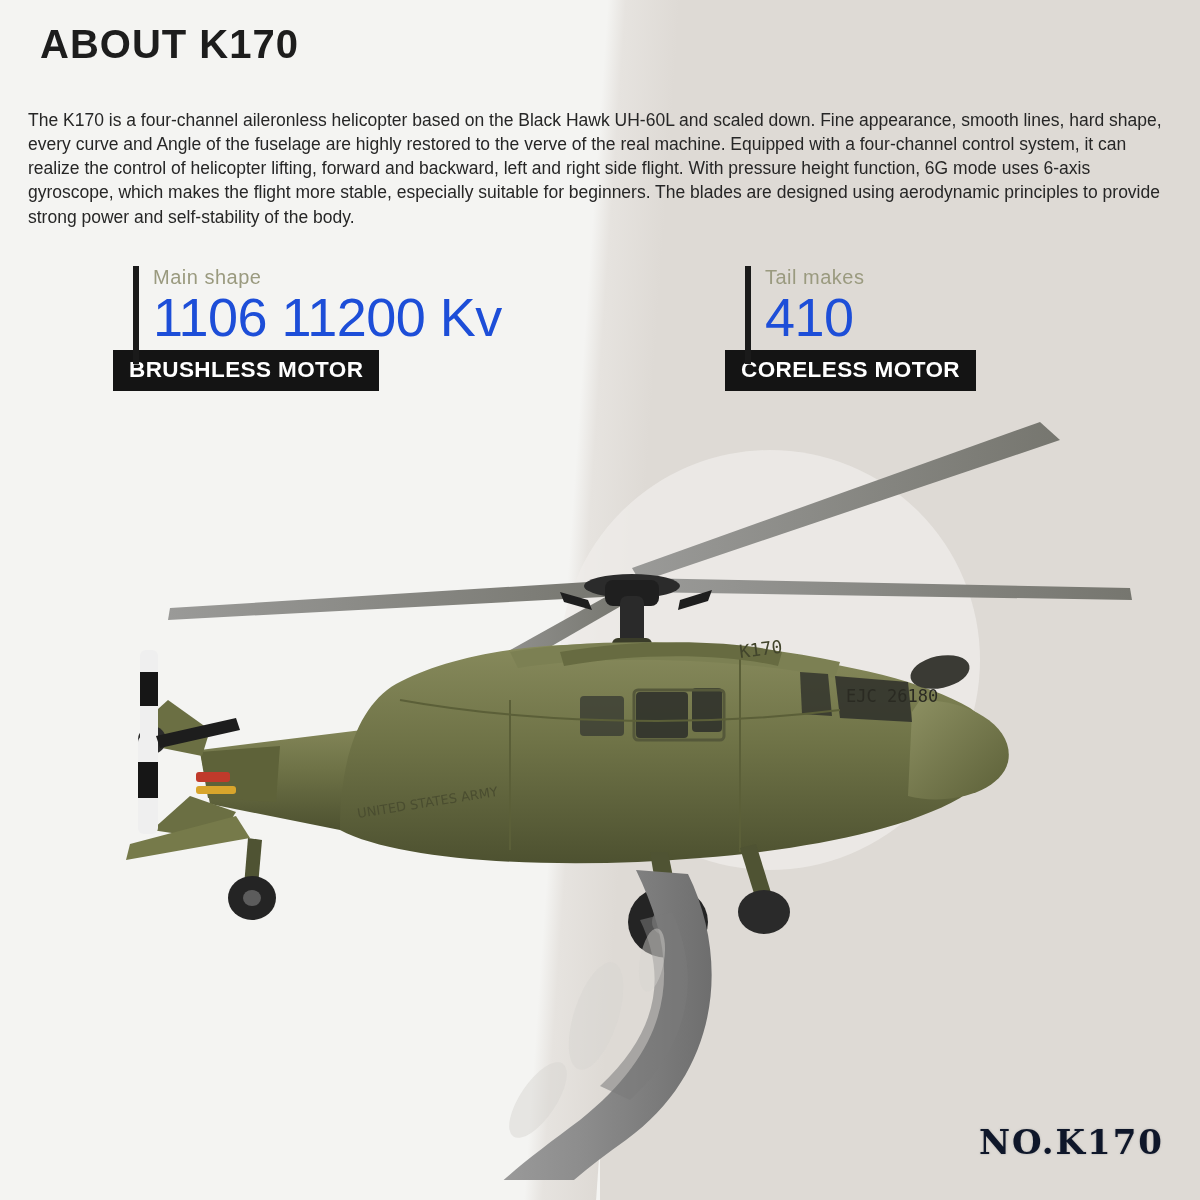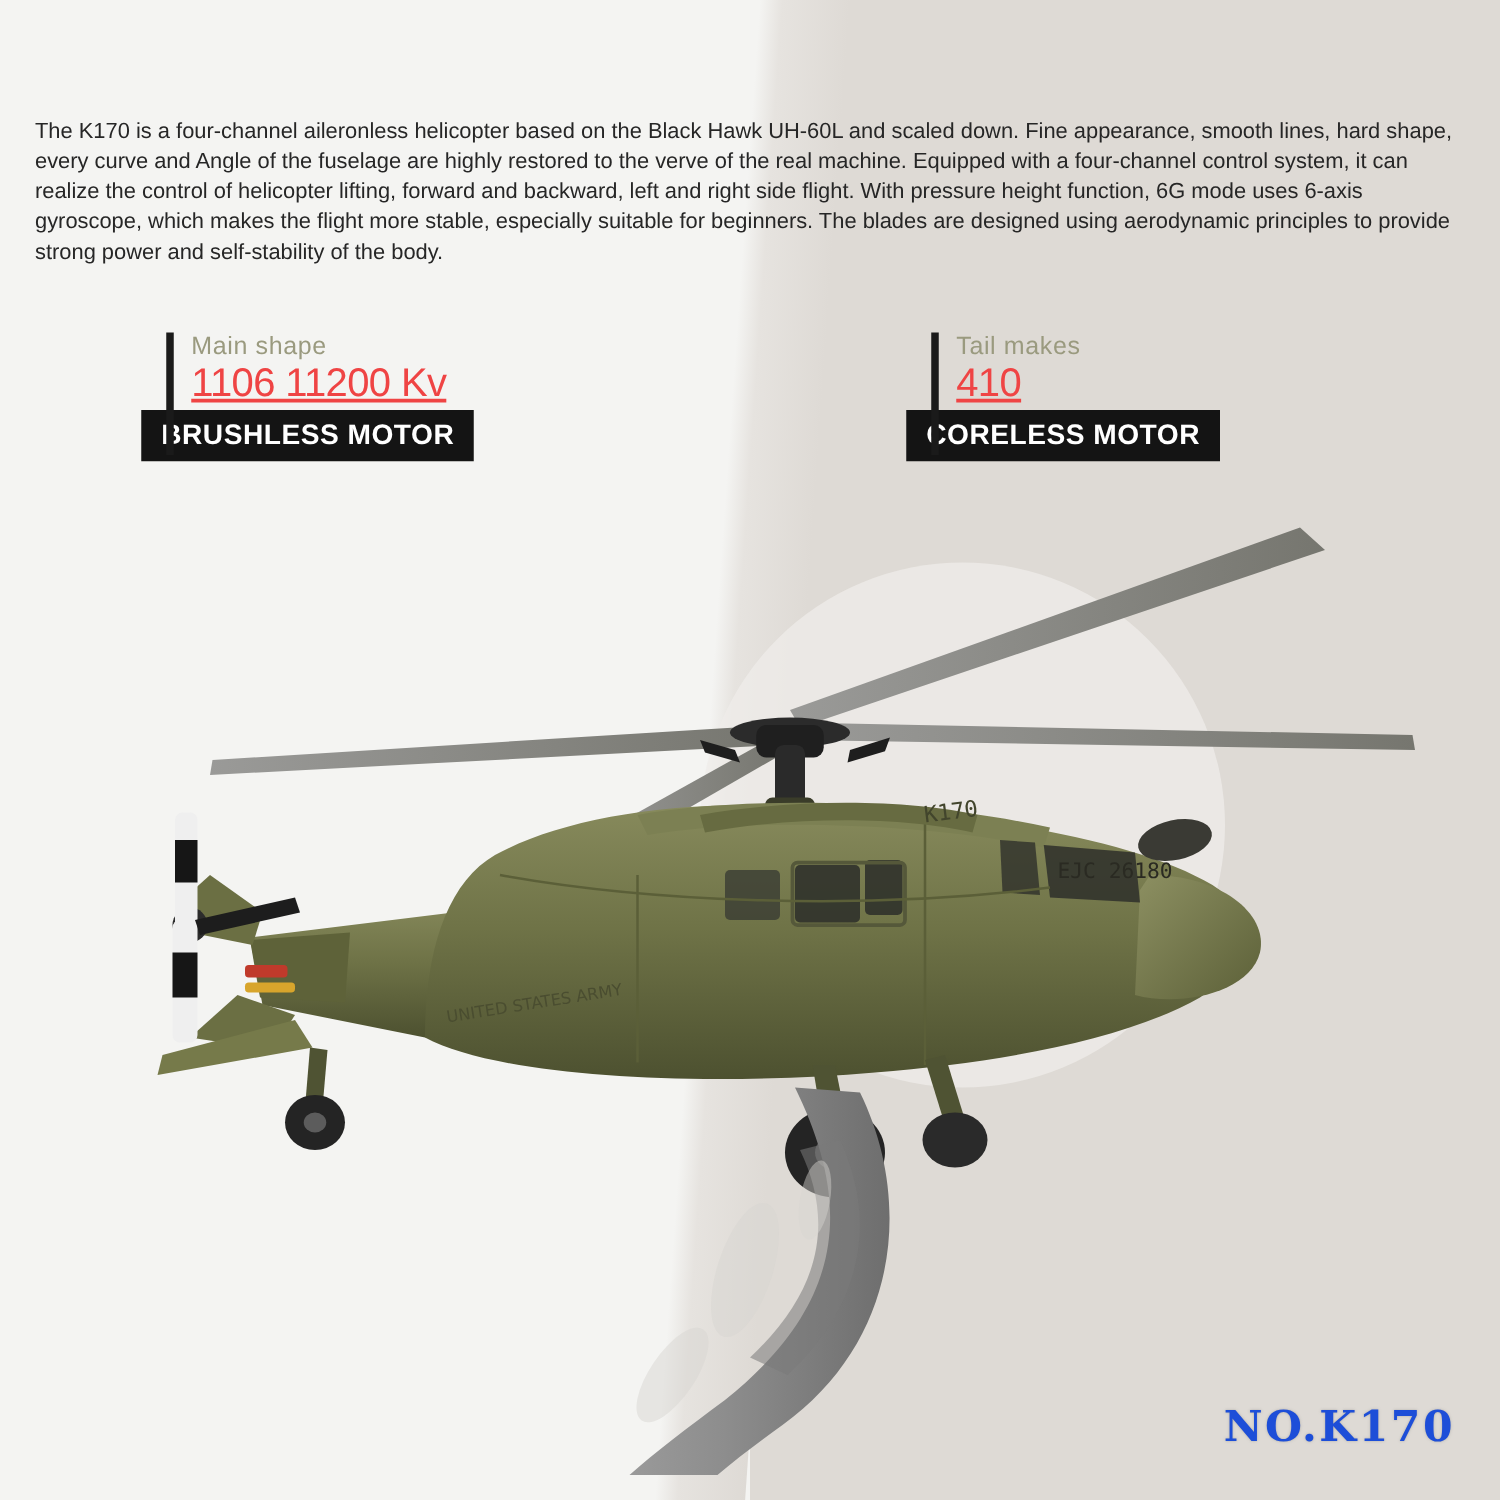--- a/index.html
+++ b/index.html
@@ -46,21 +46,21 @@
     position: absolute;
     left: 40px; top: 22px;
     font-size: 40px;
     font-weight: bold;
     letter-spacing: 1px;
     color: #1d1d1d;
   }
 
   .desc {
     position: absolute;
-    left: 28px; top: 92px;
+    left: 28px; top: 108px;
     width: 1145px;
     font-size: 17.5px;
     line-height: 1.38;
     color: #262626;
     text-align: left;
   }
 
   
   .spec {
     position: absolute;
@@ -75,26 +75,25 @@
   .spec .inner {
     margin-left: 20px;
   }
   .spec .label {
     font-size: 20px;
     color: #9a9a7f;
     letter-spacing: .5px;
     margin-bottom: 1px;
   }
   .spec .value {
-    font-size: 32px;
-    color: #ef4444;
+    font-size: 54px;
+    color: #1d4ed8;
     line-height: 1;
     letter-spacing: -.5px;
     margin-bottom: 6px;
-    text-decoration: underline;
   }
   .spec .tag {
     display: inline-block;
     background: #141414;
     color: #ffffff;
     font-size: 22.5px;
     font-weight: bold;
     letter-spacing: .4px;
     padding: 7px 16px 8px 16px;
   }
@@ -104,21 +103,21 @@
   .spec.tail .tag-wrap { margin-left: -20px; }
   .tag-wrap { margin-top: 2px; }
 
   .watermark {
     position: absolute;
     right: 36px; bottom: 38px;
     font-family: "DejaVu Serif", serif;
     font-size: 34px;
     font-weight: bold;
     letter-spacing: 2px;
-    color: #1d4ed8;
+    color: #0f172a;
     text-shadow: 0 0 2px rgba(120,120,120,.5);
   }
 
   
   .heli-stage {
     position: absolute;
     left: 40px; top: 400px;
     width: 1120px; height: 780px;
   }
   svg.heli { display: block; width: 100%; height: 100%; }
@@ -128,20 +127,21 @@
 
 <div id="page">
 
   <div class="bg-left"></div>
   <div class="bg-right"></div>
   <div class="bg-diag"></div>
   <div class="bg-circle"></div>
 
   <div class="content">
 
+    <h1 class="title">ABOUT K170</h1>
 
     <p class="desc">The K170 is a four-channel aileronless helicopter based on the Black Hawk UH-60L and scaled down. Fine appearance, smooth lines, hard shape, every curve and Angle of the fuselage are highly restored to the verve of the real machine. Equipped with a four-channel control system, it can realize the control of helicopter lifting, forward and backward, left and right side flight. With pressure height function, 6G mode uses 6-axis gyroscope, which makes the flight more stable, especially suitable for beginners. The blades are designed using aerodynamic principles to provide strong power and self-stability of the body.</p>
 
     <div class="spec main">
       <div class="bar"></div>
       <div class="inner">
         <div class="label">Main shape</div>
         <div class="value">1106 11200 Kv</div>
       </div>
       <div class="tag-wrap">

